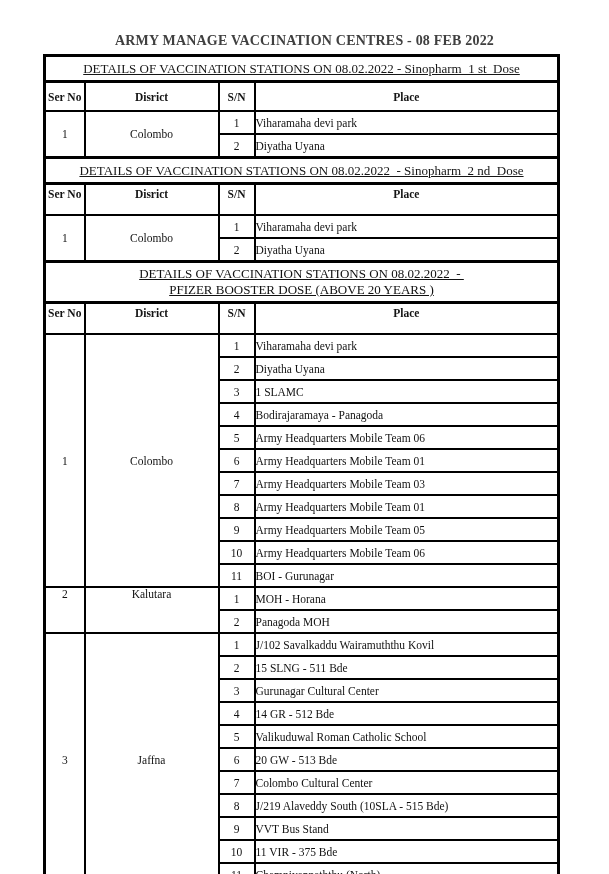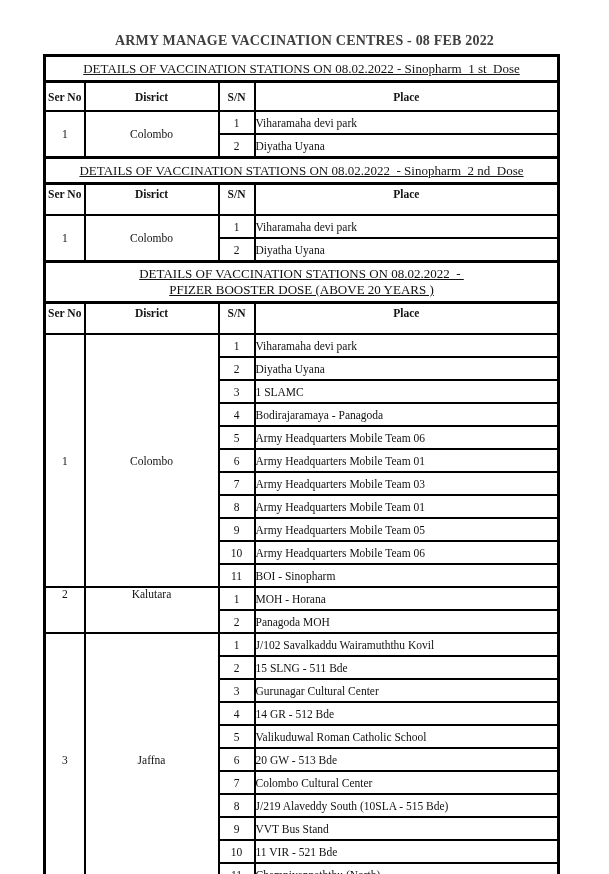--- a/index.html
+++ b/index.html
@@ -211,21 +211,21 @@
       <tr class="data-row">
             <td class="sn">9</td>
             <td class="place">Army Headquarters Mobile Team 05</td>
           </tr>
       <tr class="data-row">
             <td class="sn">10</td>
             <td class="place">Army Headquarters Mobile Team 06</td>
           </tr>
       <tr class="data-row">
             <td class="sn">11</td>
-            <td class="place">BOI - Sinopharm</td>
+            <td class="place">BOI - Gurunagar</td>
           </tr>
 
       <tr class="data-row">
         <td class="ser v-top" rowspan="2">2</td>
         <td class="dist v-top" rowspan="2">Kalutara</td>
         <td class="sn">1</td>
         <td class="place">MOH - Horana</td>
       </tr>
       <tr class="data-row">
             <td class="sn">2</td>
@@ -265,21 +265,21 @@
       <tr class="data-row">
             <td class="sn">8</td>
             <td class="place">J/219 Alaveddy South (10SLA - 515 Bde)</td>
           </tr>
       <tr class="data-row">
             <td class="sn">9</td>
             <td class="place">VVT Bus Stand</td>
           </tr>
       <tr class="data-row">
             <td class="sn">10</td>
-            <td class="place">11 VIR - 521 Bde</td>
+            <td class="place">11 VIR - 375 Bde</td>
           </tr>
       <tr class="data-row last">
             <td class="sn">11</td>
             <td class="place">Champiyanpaththu (North)</td>
           </tr>
     </tbody>
       </table>
 
   </div>
 </div>

